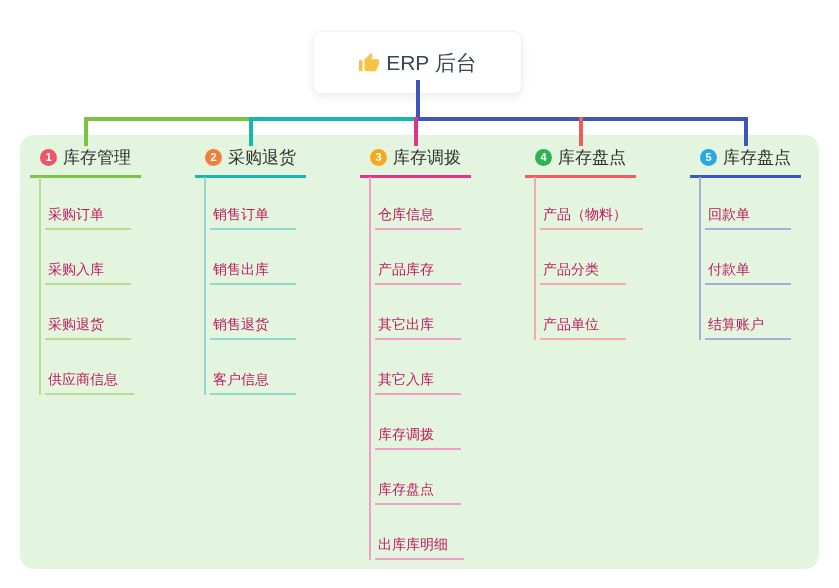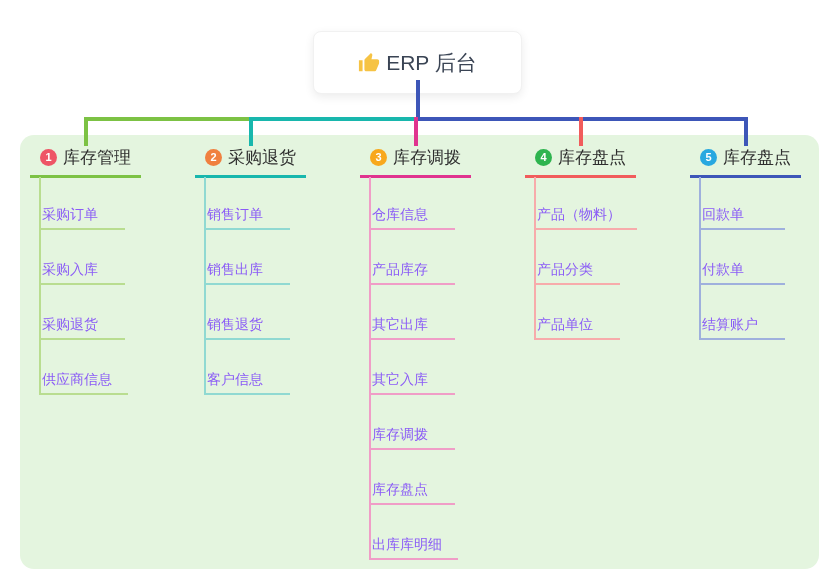--- a/index.html
+++ b/index.html
@@ -28,24 +28,24 @@
     border-bottom:3px solid;min-width:104px;box-sizing:border-box;
     font-size:17px;color:#2e2e2e;font-weight:500;white-space:nowrap;
   }
   .badge{
     width:17px;height:17px;border-radius:50%;flex:0 0 17px;
     color:#fff;font-size:11px;font-weight:700;
     display:flex;align-items:center;justify-content:center;
   }
   .child-line{position:absolute;width:2px;left:9px;}
   .child{
-    position:absolute;left:9px;
+    position:absolute;left:15px;
     padding:2px 16px 6px 3px;line-height:16px;
     border-bottom:2px solid;min-width:86px;box-sizing:border-box;
-    font-size:14px;color:#8b5cf6;white-space:nowrap;
+    font-size:14px;color:#be185d;white-space:nowrap;
   }
 </style>
 </head>
 <body>
 
 <div id="canvas">
   <div class="panel"></div>
 
   <div class="root-node">
     <span>

